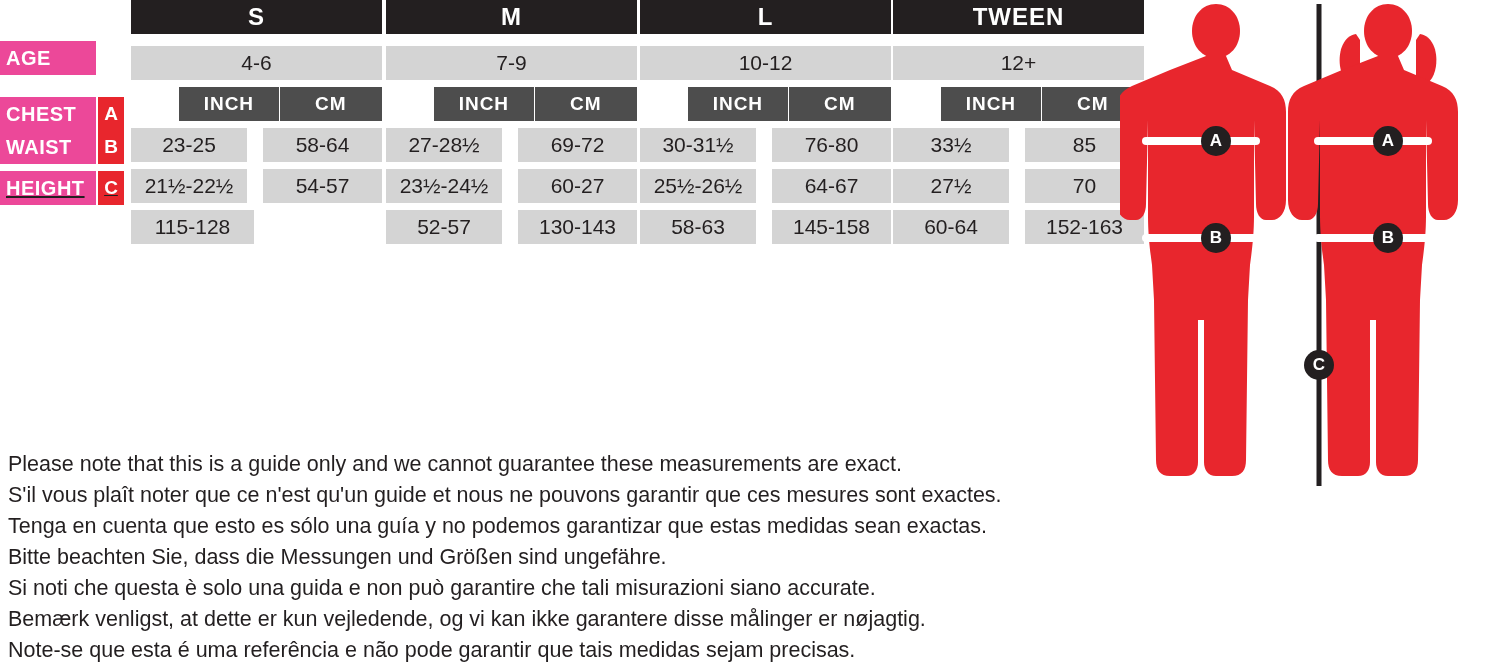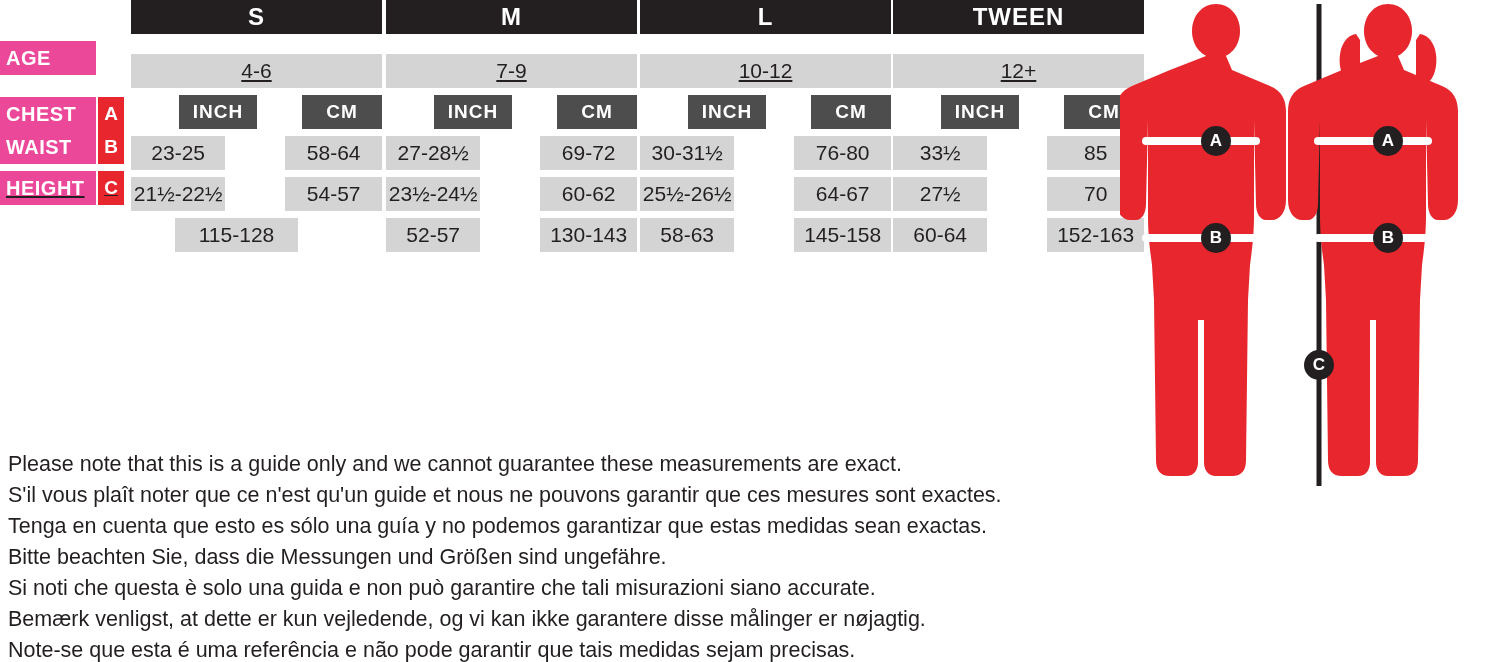--- a/index.html
+++ b/index.html
@@ -72,22 +72,21 @@
     letter-spacing: 1px;
   }
   .agecell {
     background: #d4d4d4;
     color: #231f20;
     font-size: 21px;
     height: 34px;
     display: flex;
     align-items: center;
     justify-content: center;
-    margin-top: 20px;
-    text-decoration: underline;
+    margin-top: 12px;
   }
   .unitrow {
     display: flex;
     margin-top: 7px;
     gap: 1px;
     padding-left: 48px;
   }
   .unitcell {
     background: #4d4d4d;
     color: #ffffff;
@@ -107,21 +106,21 @@
   .datacell {
     background: #d4d4d4;
     color: #231f20;
     font-size: 21px;
     height: 34px;
     display: flex;
     align-items: center;
     justify-content: center;
   }
   .w-inch { width: 120px; }
-  .w-cm   { width: 123px; margin-left: 44px; }
+  .w-cm   { width: 123px; }
 
   
   #label-age    { top: 41px;  }
   #label-chest  { top: 89px; margin-top: 8px;  }
   #label-waist  { top: 130px; }
   #label-height { top: 171px; text-decoration: underline; }
 
   .labelrow {
     position: absolute;
     left: 0;
@@ -215,21 +214,21 @@
     <div class="unitrow">
       <div class="unitcell w-inch">INCH</div>
       <div class="unitcell w-cm">CM</div>
     </div>
     <div class="datarow">
       <div class="datacell w-inch">27-28½</div>
       <div class="datacell w-cm">69-72</div>
     </div>
     <div class="datarow">
       <div class="datacell w-inch">23½-24½</div>
-      <div class="datacell w-cm">60-62</div>
+      <div class="datacell w-cm">60-27</div>
     </div>
     <div class="datarow">
       <div class="datacell w-inch">52-57</div>
       <div class="datacell w-cm">130-143</div>
     </div>
   </div>
 
   <div class="group" style="left:640px; width:251px;">
     <div class="sizehead">L</div>
     <div class="agecell">10-12</div>

